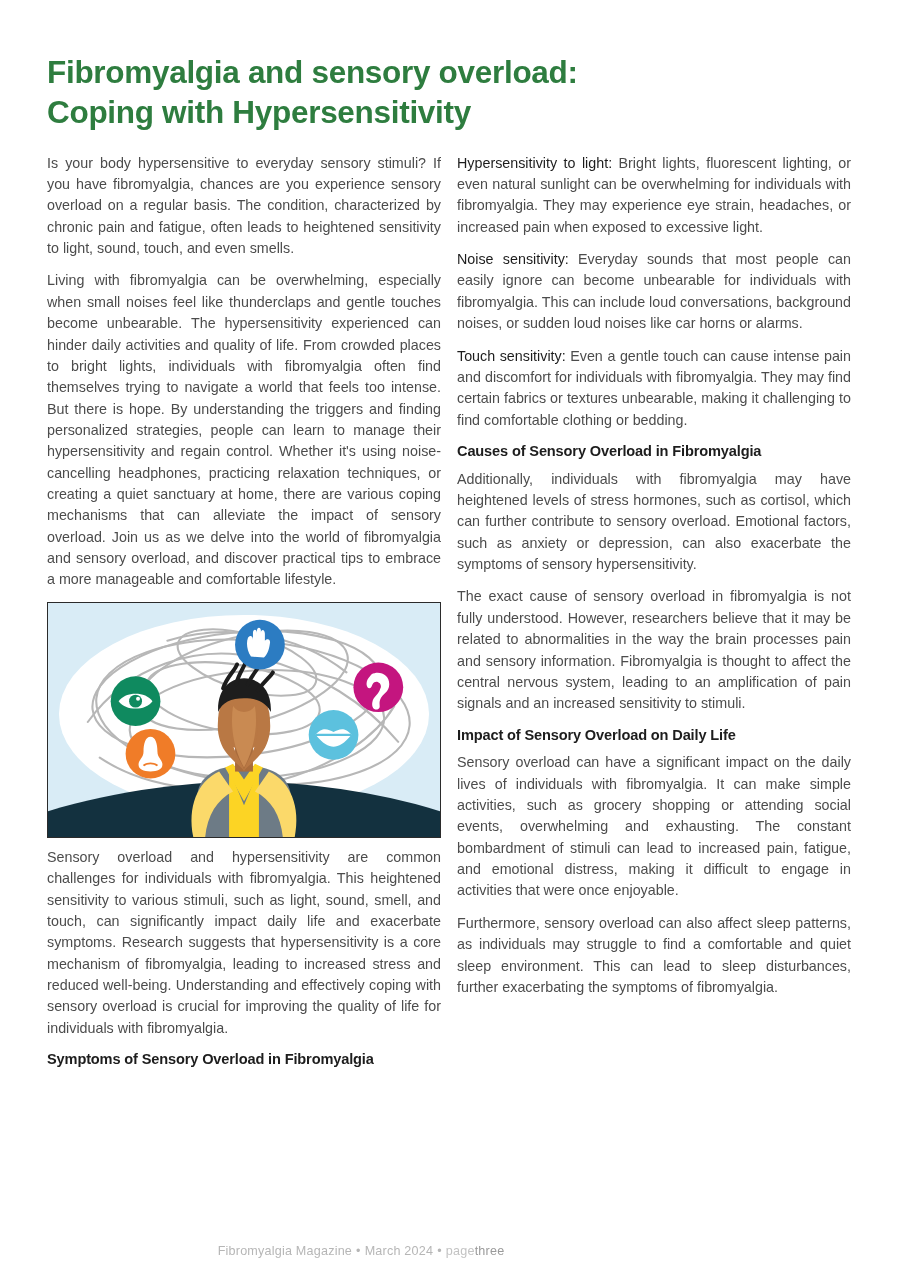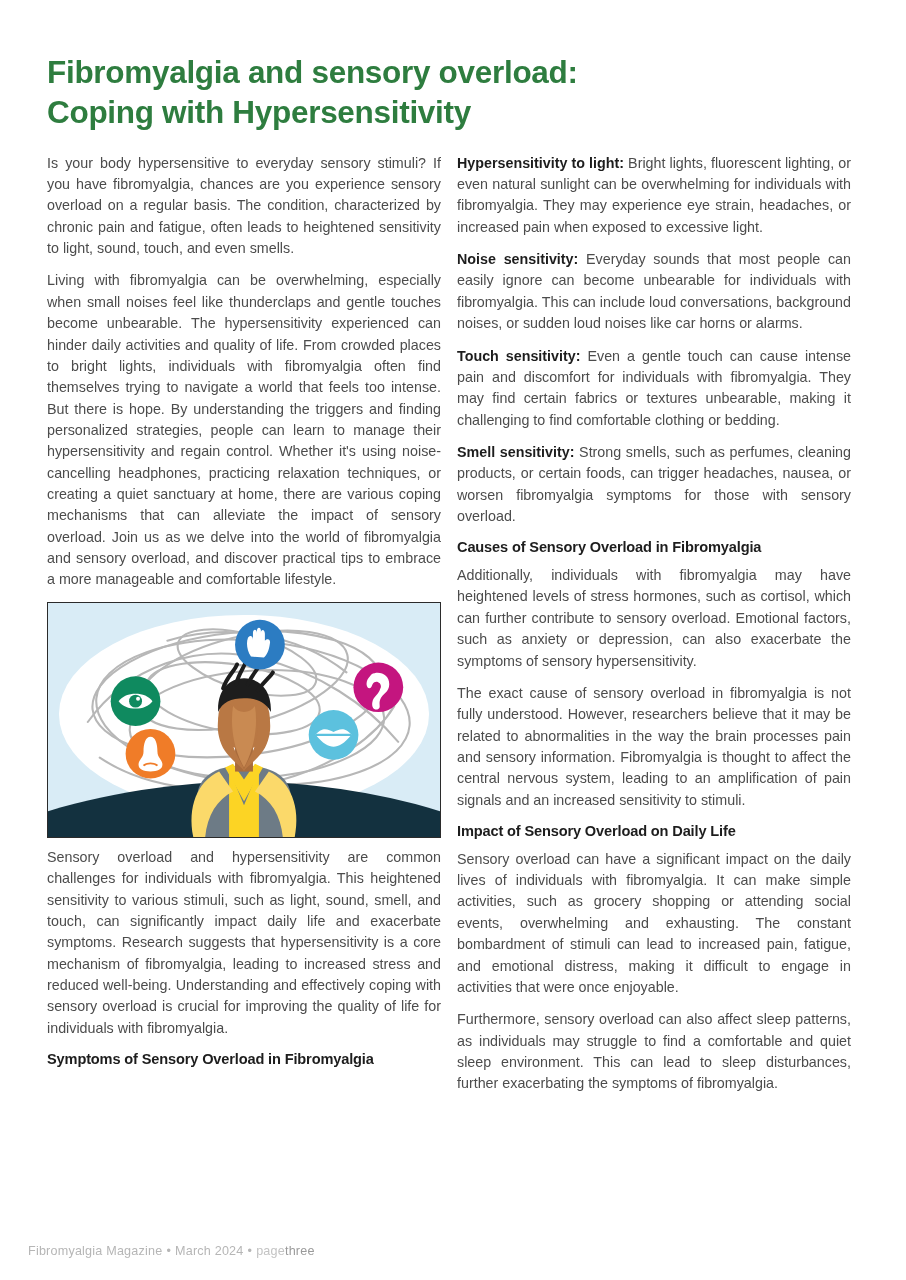--- a/index.html
+++ b/index.html
@@ -61,21 +61,21 @@
   h2.subhead {
     margin: 6px 0 7px 0;
     font-size: 14.6px;
     font-weight: bold;
     color: #1d1d1d;
     line-height: 1.35;
     letter-spacing: -0.15px;
   }
 
   .lead-in {
-    font-weight: bold;
+    font-weight: normal;
     color: #1d1d1d;
   }
 
   
   .figure {
     margin: 8px 0 9px 0;
     width: 394px;
     height: 236px;
     border: 1.5px solid #2b2b2b;
     box-sizing: border-box;
@@ -84,25 +84,24 @@
     background: #d9ecf6;
   }
   .fig-svg { display: block; width: 100%; height: 100%; }
 
   
   .footer {
     position: absolute;
     left: 0;
     bottom: 22px;
     width: 722px;
-    text-align: left;
+    text-align: center;
     font-size: 12.6px;
     color: #b6b6b6;
     letter-spacing: 0.2px;
-    margin-left: 28px;
   }
   .footer .sep { padding: 0 4px; }
   .footer .page-word { color: #c3c3c3; }
   .footer .page-num { color: #9a9a9a; }
 </style>
 </head>
 <body>
 
 <div class="page">
 
@@ -201,23 +200,20 @@
       </p>
 
       <p class="body">
         <span class="lead-in">Noise sensitivity:</span><span> Everyday sounds that most people can easily ignore can become unbearable for individuals with fibromyalgia. This can include loud conversations, background noises, or sudden loud noises like car horns or alarms.</span>
       </p>
 
       <p class="body">
         <span class="lead-in">Touch sensitivity:</span><span> Even a gentle touch can cause intense pain and discomfort for individuals with fibromyalgia. They may find certain fabrics or textures unbearable, making it challenging to find comfortable clothing or bedding.</span>
       </p>
 
-      <p class="body">
-        <span class="lead-in">Smell sensitivity:</span><span> Strong smells, such as perfumes, cleaning products, or certain foods, can trigger headaches, nausea, or worsen fibromyalgia symptoms for those with sensory overload.</span>
-      </p>
 
       <h2 class="subhead">Causes of Sensory Overload in Fibromyalgia</h2>
       <p class="body">Additionally, individuals with fibromyalgia may have heightened levels of stress hormones, such as cortisol, which can further contribute to sensory overload. Emotional factors, such as anxiety or depression, can also exacerbate the symptoms of sensory hypersensitivity.</p>
       <p class="body">The exact cause of sensory overload in fibromyalgia is not fully understood. However, researchers believe that it may be related to abnormalities in the way the brain processes pain and sensory information. Fibromyalgia is thought to affect the central nervous system, leading to an amplification of pain signals and an increased sensitivity to stimuli.</p>
 
       <h2 class="subhead">Impact of Sensory Overload on Daily Life</h2>
       <p class="body">Sensory overload can have a significant impact on the daily lives of individuals with fibromyalgia. It can make simple activities, such as grocery shopping or attending social events, overwhelming and exhausting. The constant bombardment of stimuli can lead to increased pain, fatigue, and emotional distress, making it difficult to engage in activities that were once enjoyable.</p>
       <p class="body last">Furthermore, sensory overload can also affect sleep patterns, as individuals may struggle to find a comfortable and quiet sleep environment. This can lead to sleep disturbances, further exacerbating the symptoms of fibromyalgia.</p>
     </div>
   </div>

